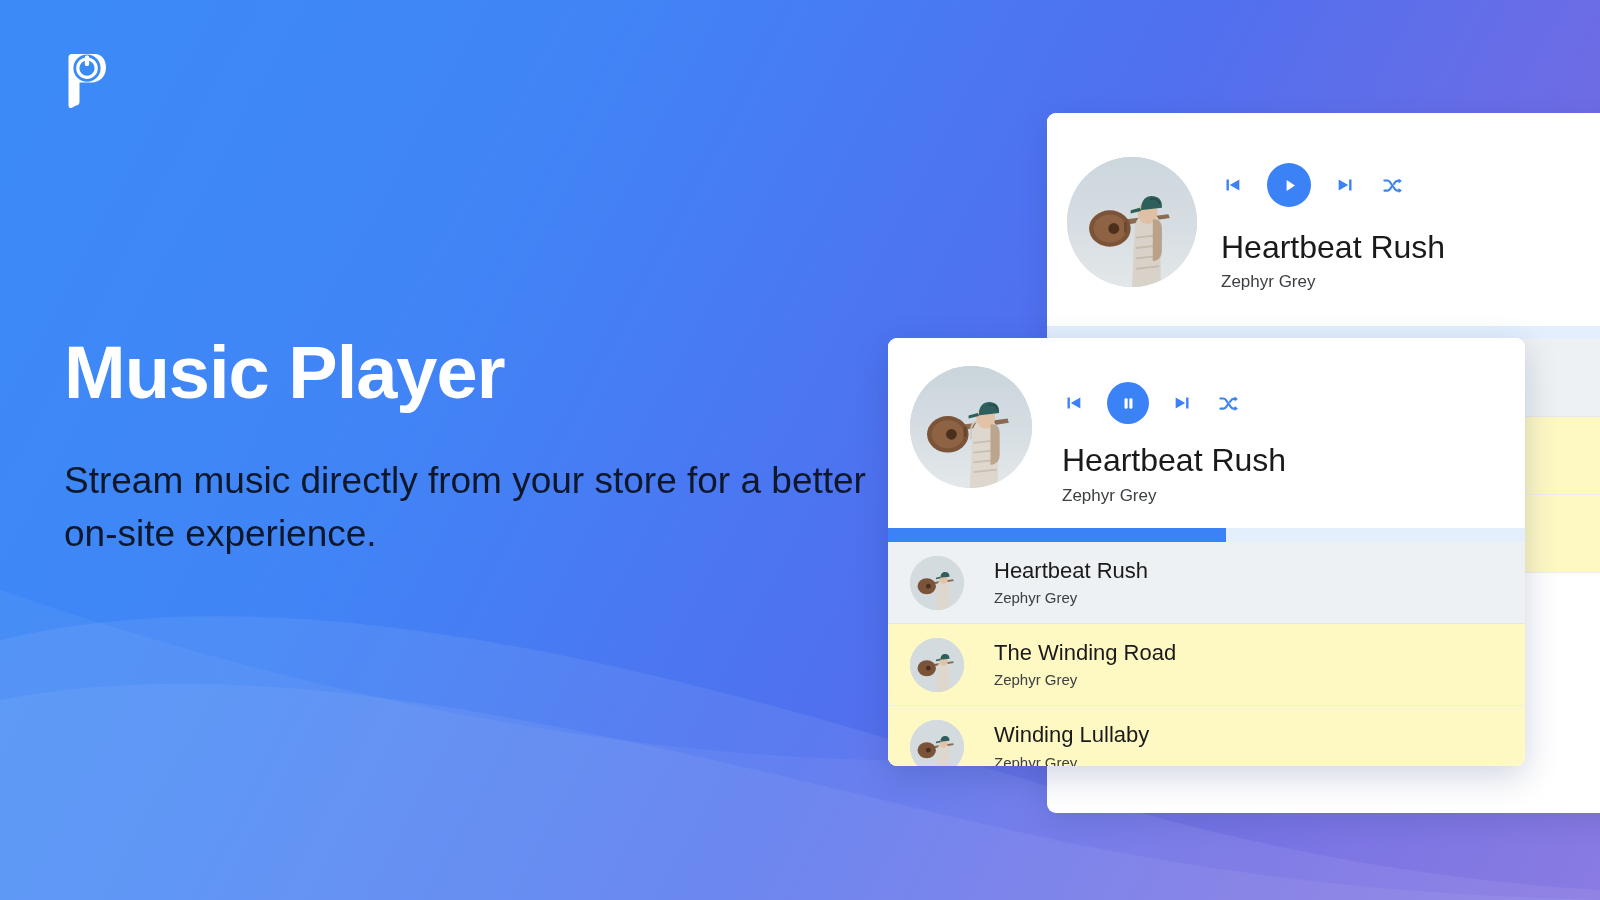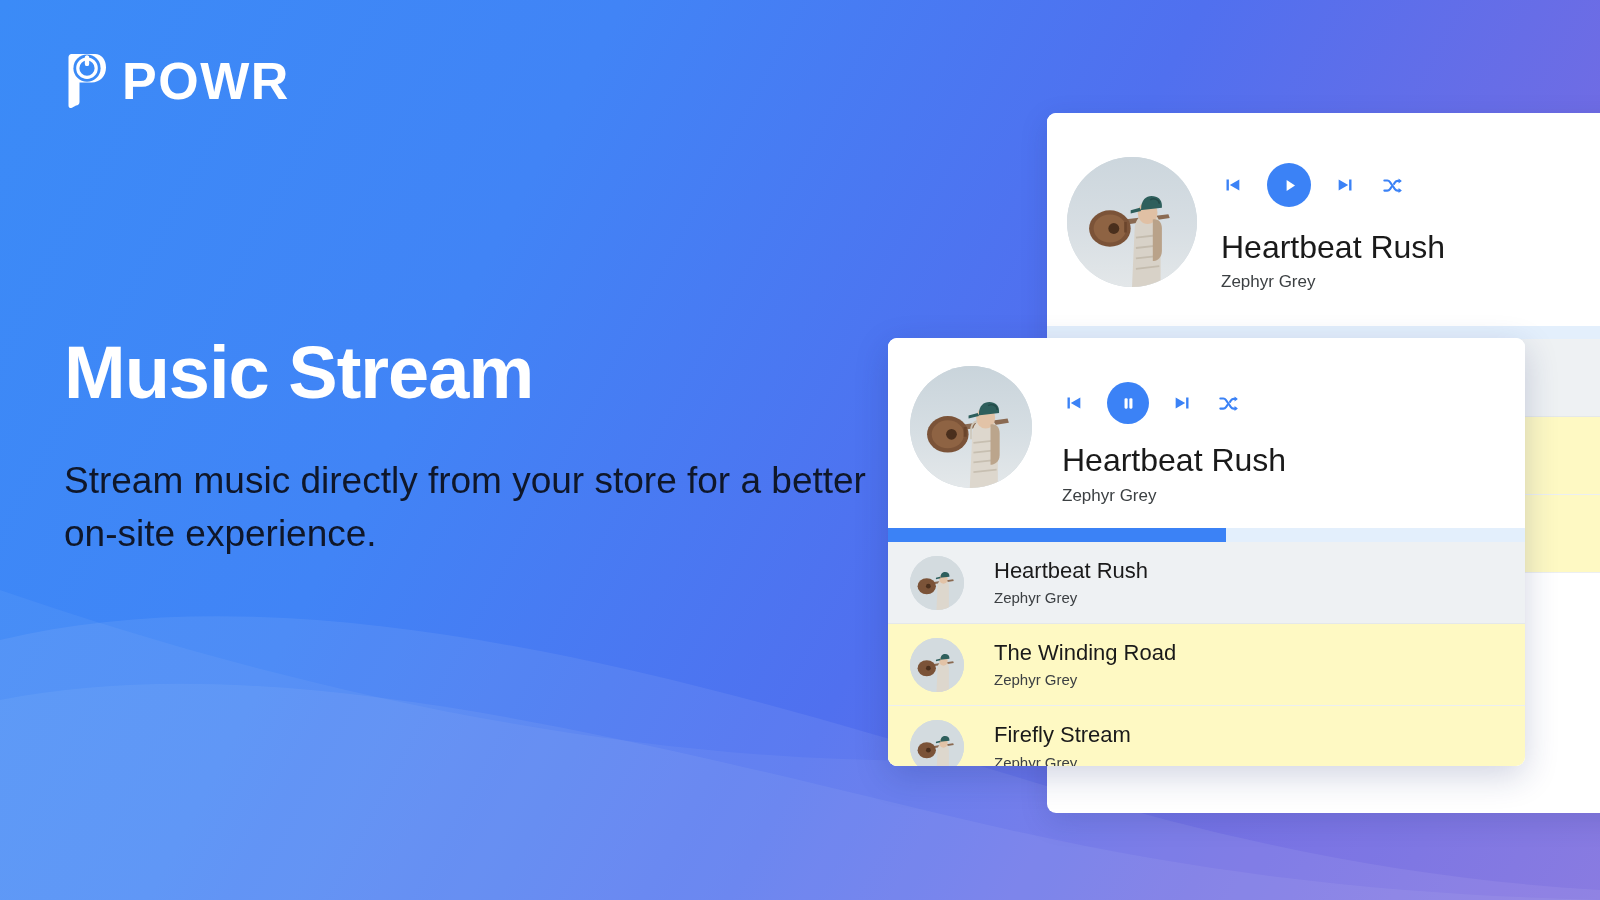--- a/index.html
+++ b/index.html
@@ -151,25 +151,24 @@
       <path d="M9.5 0 C21.5 0 33 0 33 0 C39.5 0 44 5.5 44 13.5 C44 22 38 28.5 29.5 28.5
                L17.5 28.5 L17.5 48 C17.5 50 16 51.5 14 51.5 L10 53.8 C8.2 54.7 6.5 53.5 6.5 51.5
                L6.5 3.2 C6.5 1.3 7.8 0 9.5 0 Z" fill="#ffffff"></path>
       <circle cx="25" cy="14.2" r="13.6" fill="#3b8bf7"></circle>
       <path d="M25 3.4 A10.8 10.8 0 1 0 25 25 A10.8 10.8 0 1 0 25 3.4 Z
                M25 6.6 A7.6 7.6 0 1 1 25 21.8 A7.6 7.6 0 1 1 25 6.6 Z" fill="#ffffff"></path>
       <rect x="22.9" y="1.4" width="4.2" height="10.6" rx="2.1" fill="#ffffff"></rect>
       <rect x="22.9" y="1.4" width="4.2" height="10.6" rx="2.1" fill="#ffffff"></rect>
     </svg>
   </span>
-  <span class="word">POWR</span>
 </div>
 
 <div id="hero">
-  <h1>Music Stream</h1>
+  <h1>Music Player</h1>
   <p>Stream music directly from your store for a better on-site experience.</p>
 </div>
 
 <div class="player-card" id="player-back">
 
   <div class="now-playing">
     <div class="art">
       <svg viewBox="0 0 100 100" aria-hidden="true">
         <defs>
           <linearGradient id="skyB" x1="0" y1="0" x2="0" y2="1">
@@ -366,19 +365,19 @@
           <path d="M44 48 L80 43 L81 46.5 L46 52 Z" fill="#8a6a52"></path>
           <ellipse cx="31" cy="56" rx="17" ry="15" fill="#7b5338"></ellipse>
           <circle cx="34" cy="56" r="4.4" fill="#4a2f1d"></circle>
           <path d="M51 57 C51 48 56 43 62 43 C68.5 43 72 48 72 57 L72 100 L49 100 Z" fill="#ddd7cd"></path>
           <ellipse cx="62" cy="42.5" rx="7.8" ry="8.8" fill="#e2c3a7"></ellipse>
           <path d="M56.5 39.5 C56.5 32.5 60.5 29.5 65 29.5 C70 29.5 73 32.5 73 36.5 L73 38.5 L55.5 40.5 Z" fill="#2e5f5c"></path>
           <path d="M55.5 38.5 L48 40.5 L48 43 L56.5 41 Z" fill="#2e5f5c"></path>
         </svg>
       </span>
       <span class="pl-text">
-        <span class="pl-title">Firefly Stream</span>
+        <span class="pl-title">Winding Lullaby</span>
         <span class="pl-artist" style="display:block">Zephyr Grey</span>
       </span>
     </div>
 
   </div>
 </div>
 
 </body></html>

